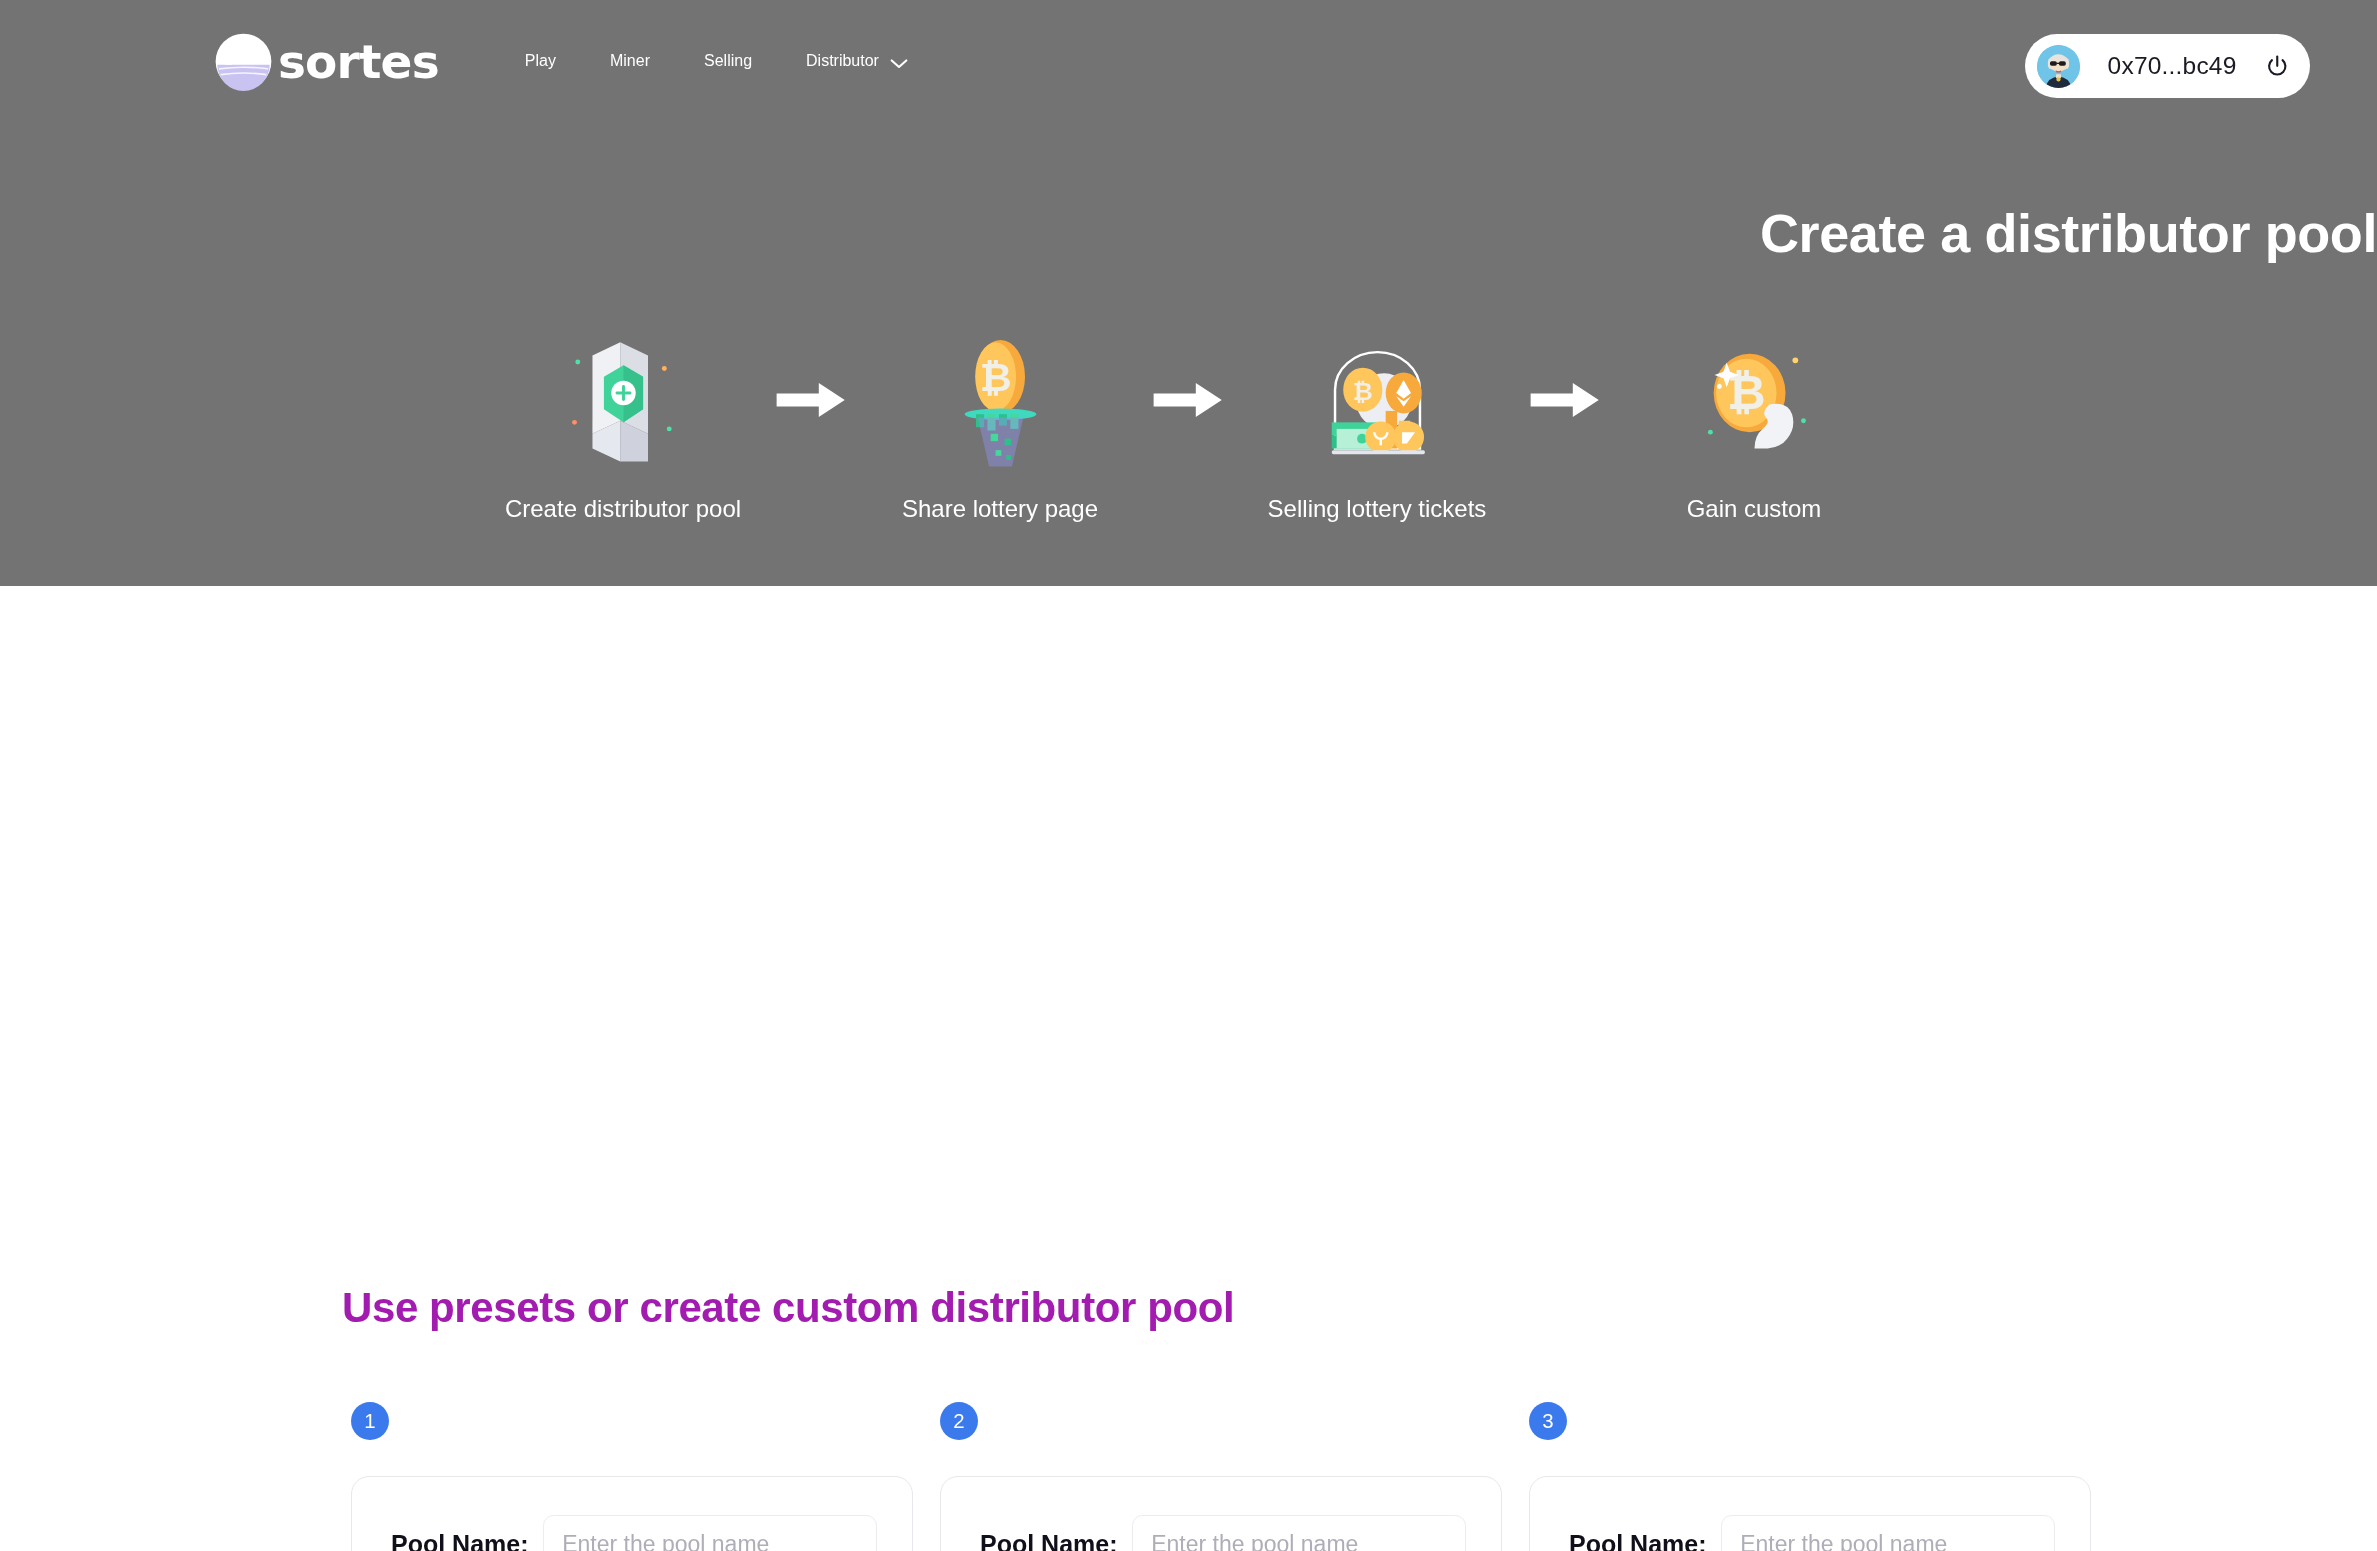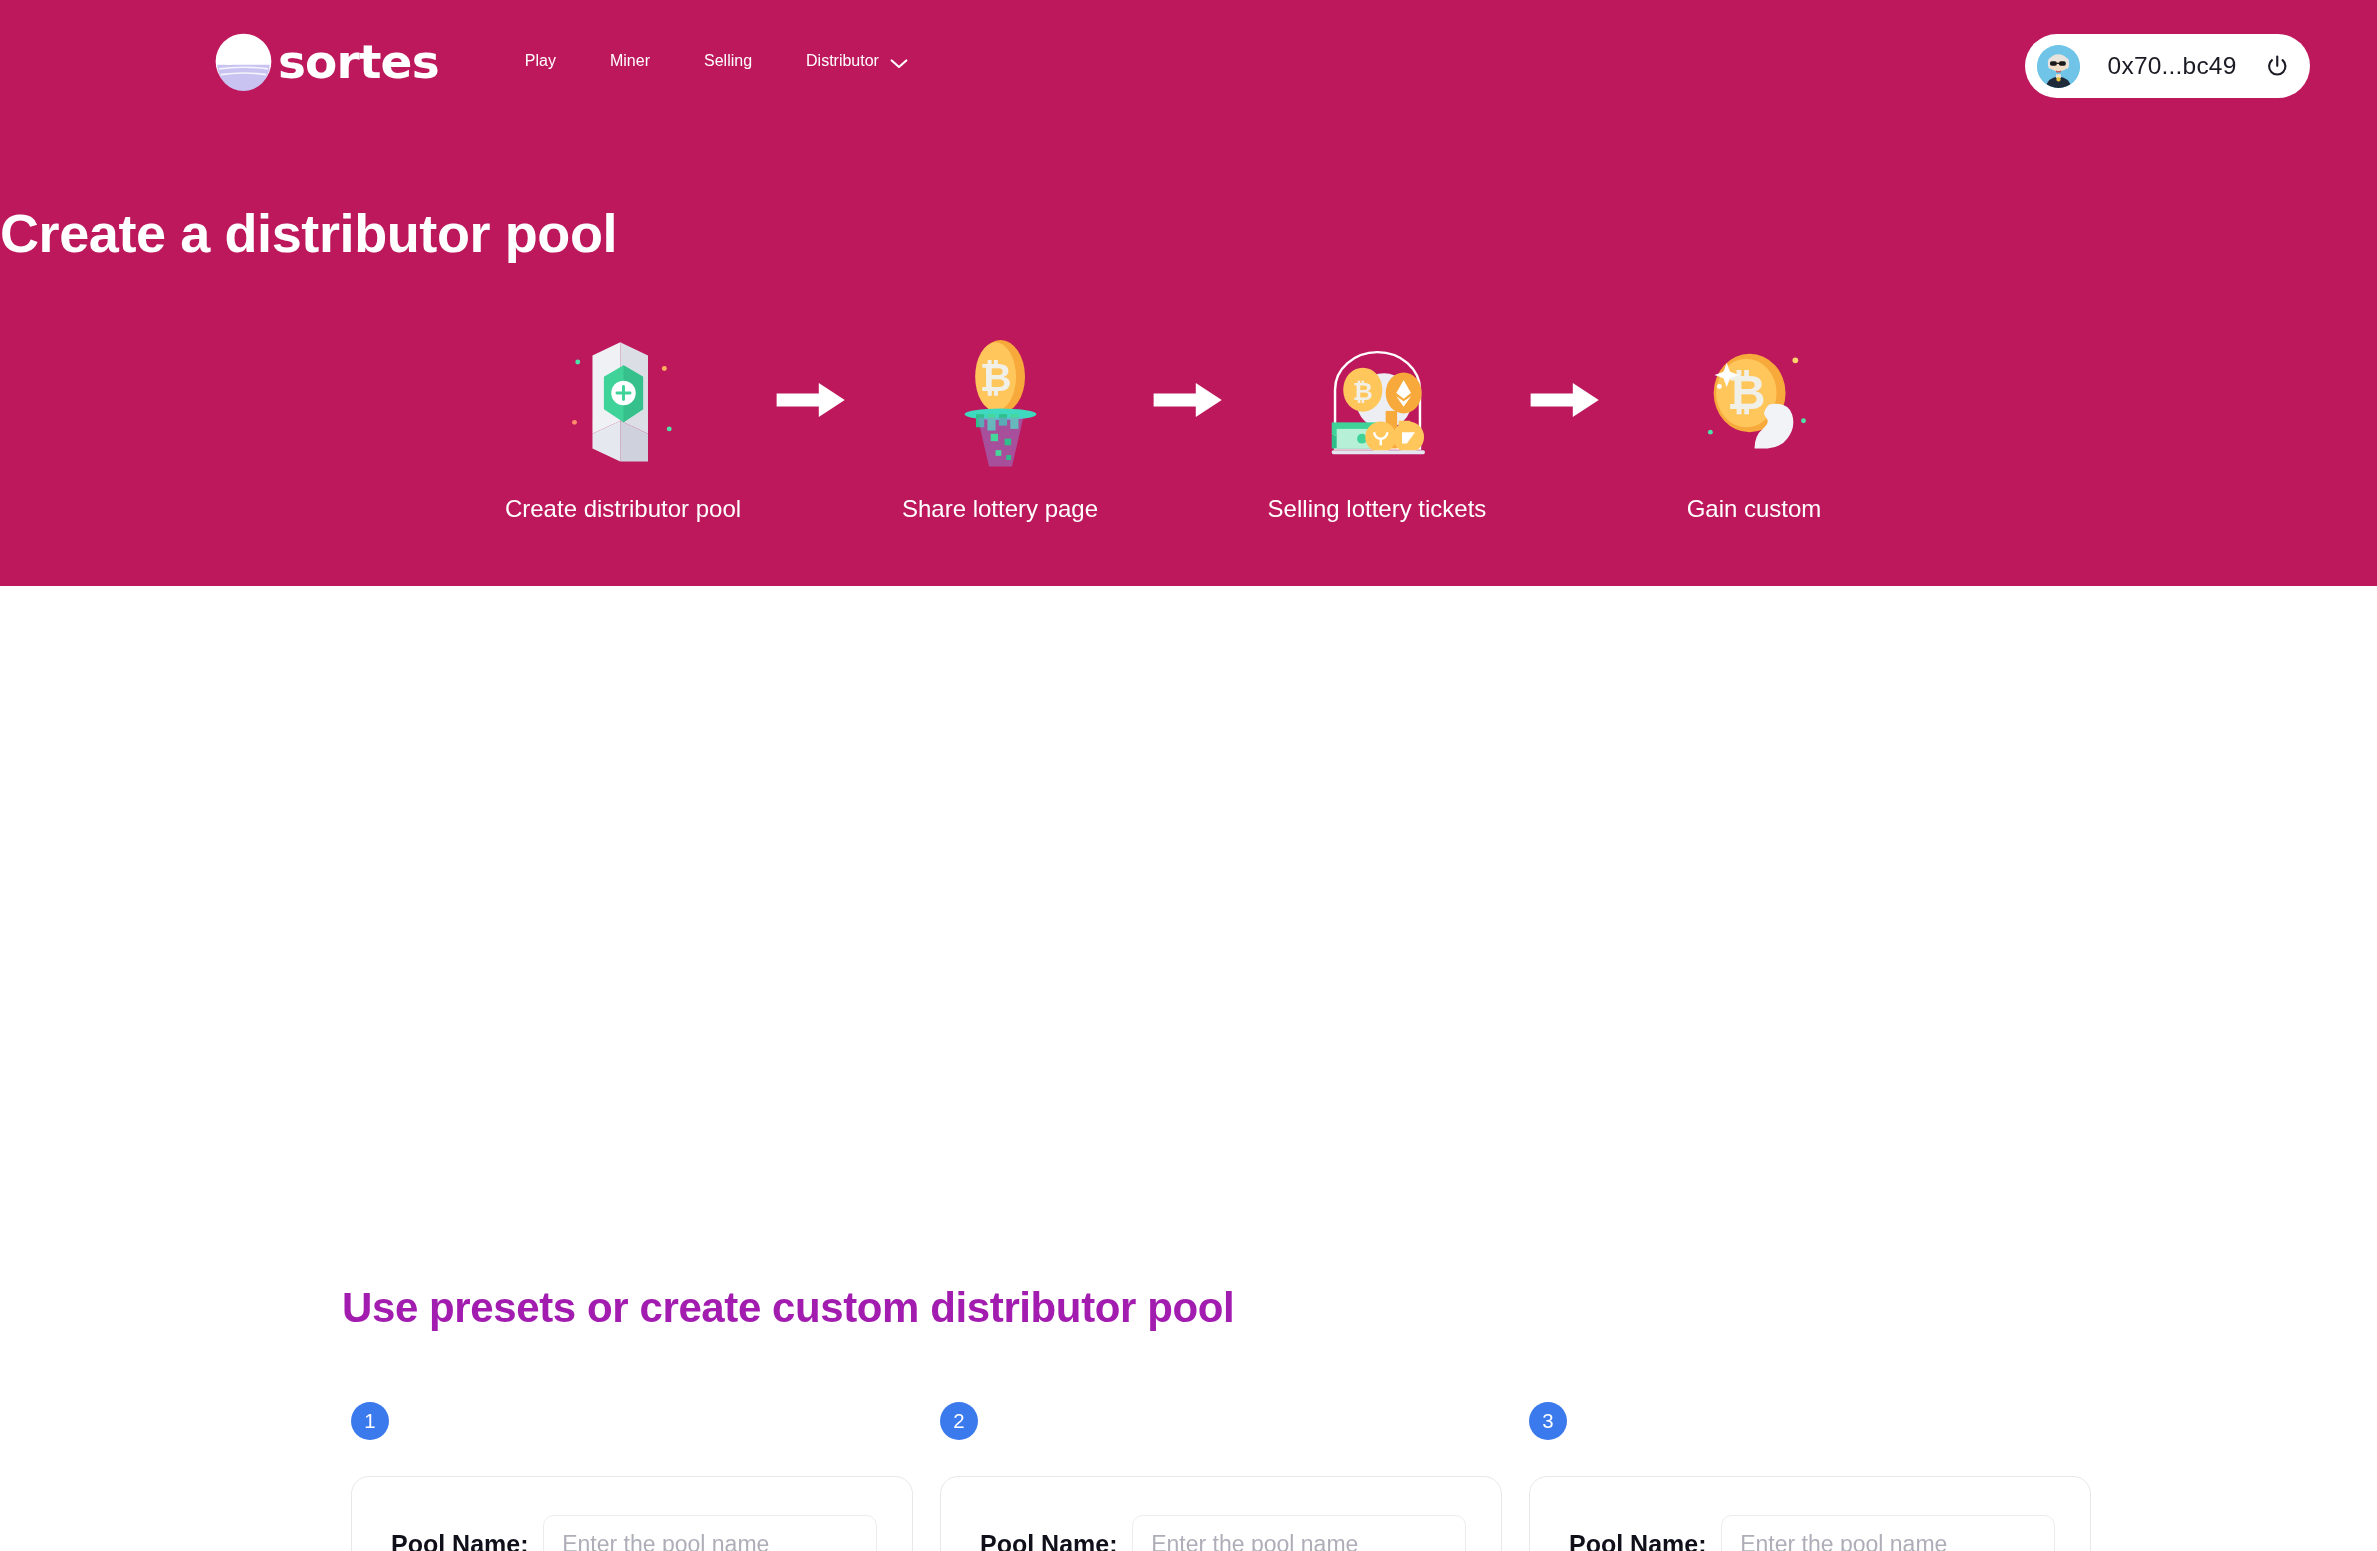--- a/index.html
+++ b/index.html
@@ -9,21 +9,21 @@
     overflow: hidden;
     background: #ffffff;
     font-family: "Liberation Sans", sans-serif;
   }
 
   
   .hero {
     position: relative;
     width: 2377px;
     height: 586px;
-    background: #be185d;
+    background: #737373;
     overflow: hidden;
   }
 
   
   .navbar {
     position: absolute;
     top: 0; left: 0;
     width: 2377px;
     height: 122px;
     display: flex;
@@ -90,21 +90,21 @@
     letter-spacing: 0.2px;
   }
   .power-ic { width: 24.5px; height: 24.5px; flex: 0 0 24.5px; cursor: pointer; }
 
   
   .hero-title {
     position: absolute;
     top: 202px;
     left: 0;
     width: 2377px;
-    text-align: left;
+    text-align: right;
     color: #ffffff;
     font-size: 54px;
     font-weight: 700;
     letter-spacing: -0.4px;
   }
 
   
   .steps {
     position: absolute;
     top: 322px;

